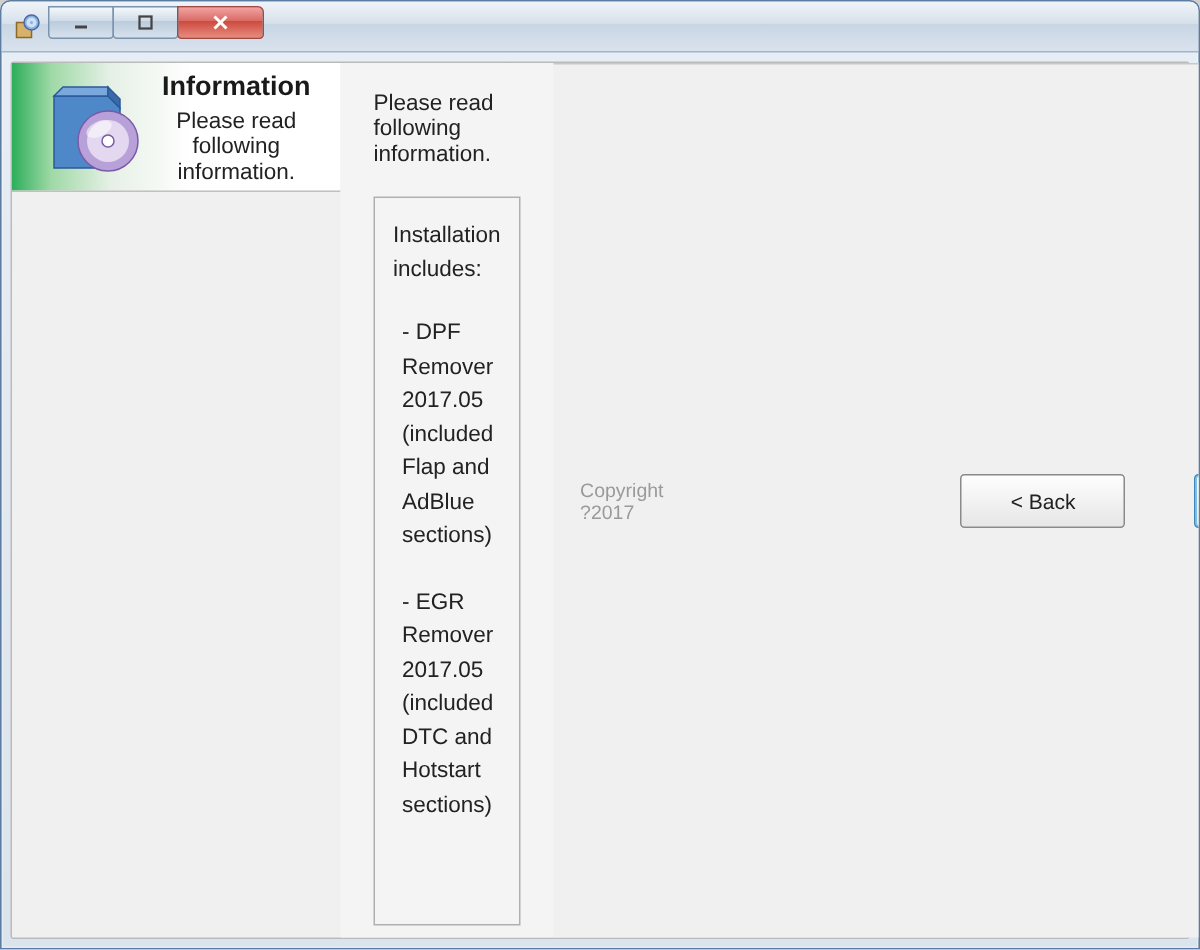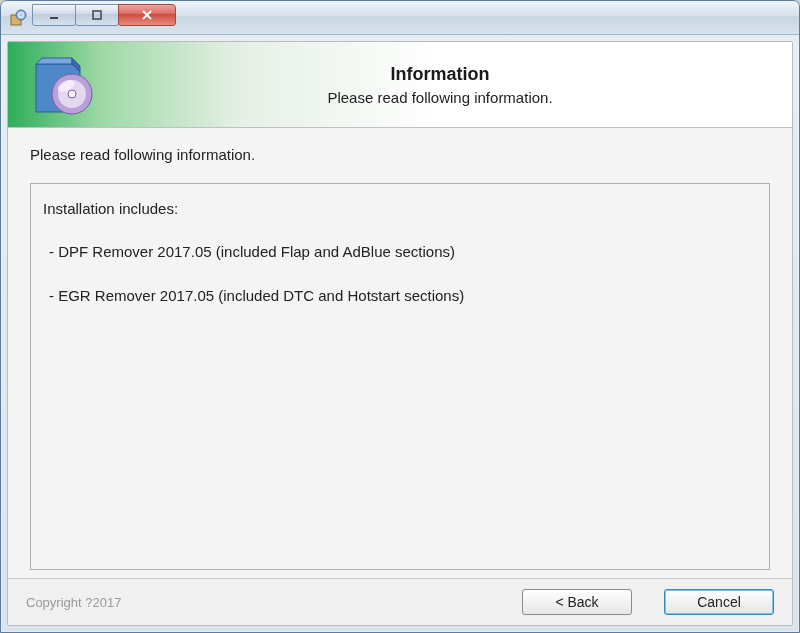--- a/index.html
+++ b/index.html
@@ -66,21 +66,21 @@
   .win-btn.close {
     width: 58px;
     background: linear-gradient(to bottom, #f0a3a3, #d96a63 45%, #ce4a3e 46%, #e68b7f);
     border-color: #a04a42;
     color: #fff;
     border-top-right-radius: 4px;
   }
   .client {
     flex: 1;
     display: flex;
-    flex-direction: column;
+    flex-direction: row;
     background: #f0f0f0;
     margin: 6px;
     border: 1px solid #bbb;
     border-radius: 2px;
   }
   .header-panel {
     height: 86px;
     background: linear-gradient(to right, #2cae5a 0%, #9fd9a6 12%, #e6f0e6 30%, #ffffff 55%, #ffffff 100%);
     border-bottom: 1px solid #c0c0c0;
     display: flex;
@@ -143,22 +143,22 @@
     margin-right: 6px;
   }
   .copyright-line {
     flex: 0 0 auto;
     width: 90px;
     height: 1px;
   }
   .footer-spacer { flex: 1; }
   .btn {
     min-width: 110px;
-    height: 26px;
-    margin-left: 4px;
+    height: 36px;
+    margin-left: 18px;
     border: 1px solid #8a8a8a;
     border-radius: 3px;
     background: linear-gradient(to bottom, #fefefe, #e6e6e6);
     font-size: 14px;
     color: #222;
     display: inline-flex;
     align-items: center;
     justify-content: center;
     cursor: pointer;
   }

